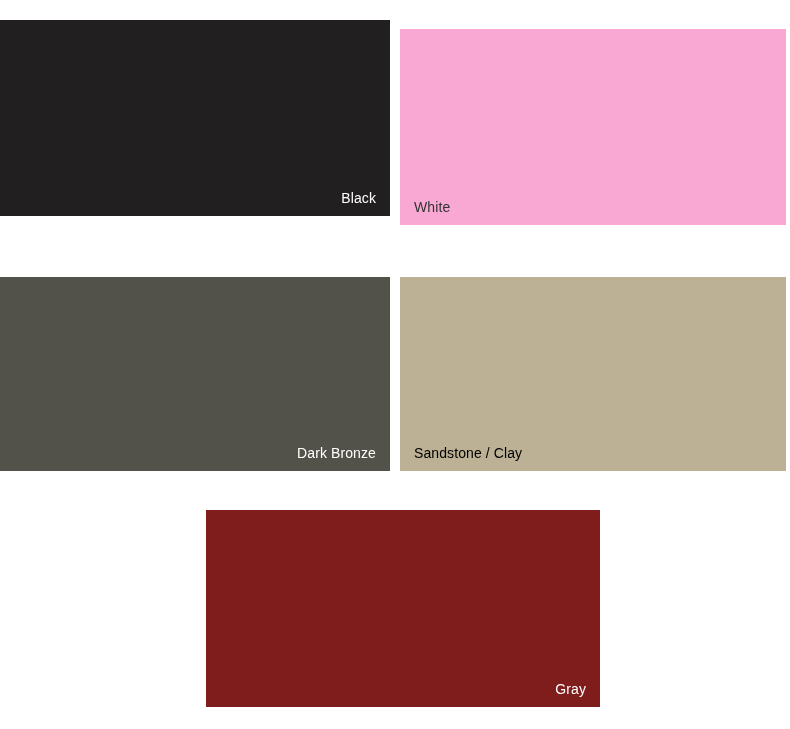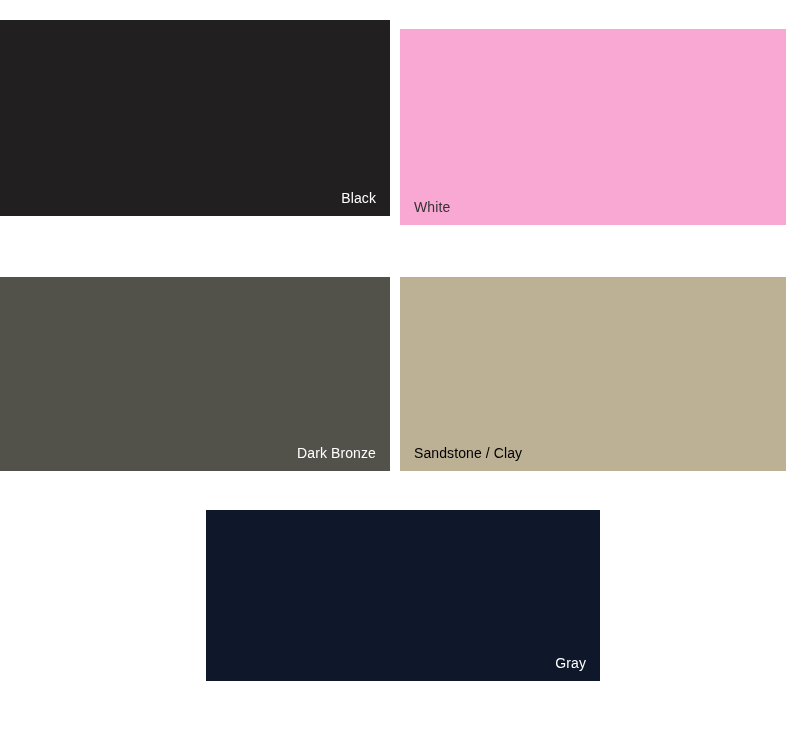--- a/index.html
+++ b/index.html
@@ -54,16 +54,16 @@
     </div>
     <div class="swatch align-left" style="left: 400px; top: 20px; width: 386px; height: 196px; background: #f9a8d4; margin-top: 9px;">
       <span class="swatch-label" style="color: rgb(51, 51, 51);">White</span>
     </div>
     <div class="swatch align-right" style="left: 0px; top: 277px; width: 390px; height: 194px; background: rgb(82, 82, 74);">
       <span class="swatch-label" style="color: rgb(255, 255, 255);">Dark Bronze</span>
     </div>
     <div class="swatch align-left" style="left: 400px; top: 277px; width: 386px; height: 194px; background: rgb(188, 176, 149);">
       <span class="swatch-label" style="color: #000000;">Sandstone / Clay</span>
     </div>
-    <div class="swatch align-right" style="left: 206px; top: 510px; width: 394px; height: 171px; background: #0f172a;">
+    <div class="swatch align-right" style="left: 206px; top: 510px; width: 394px; height: 197px; background: #7f1d1d;">
       <span class="swatch-label" style="color: rgb(255, 255, 255);">Gray</span>
     </div>
   </div>
 
 </body></html>

